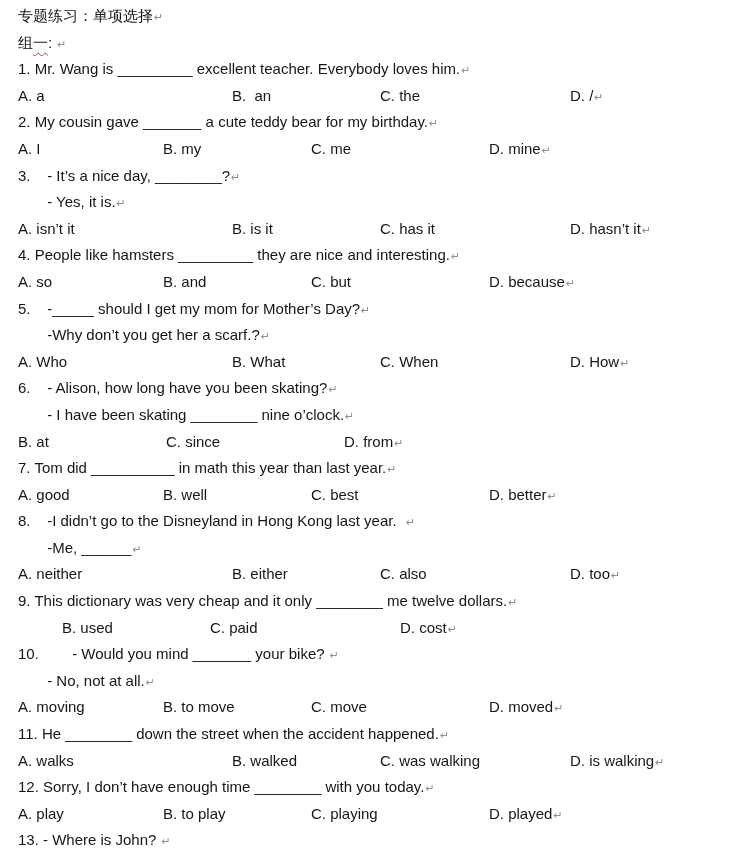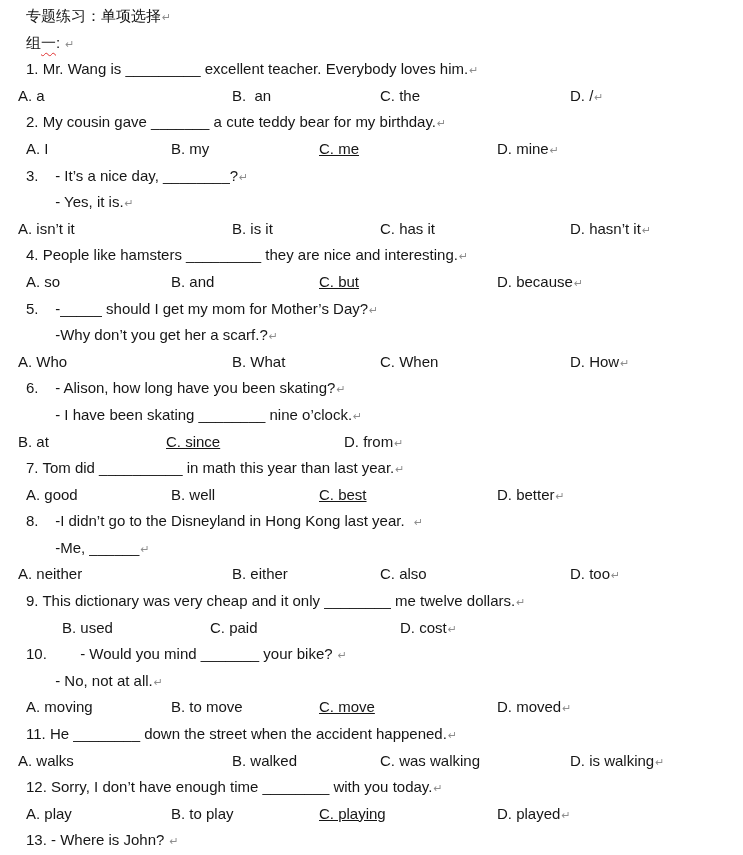--- a/index.html
+++ b/index.html
@@ -10,26 +10,26 @@
     box-sizing: border-box;
     padding: 3px 6px 0 18px;
     background: #ffffff;
     font-family: "Liberation Sans", "DejaVu Sans", sans-serif;
     font-size: 15px;
     line-height: 26.6px;
     color: #161616;
     overflow: hidden;
   }
   .line { white-space: pre-wrap; height: 26.6px; }
-  .txt { white-space: pre-wrap; margin-left: 8px; }
+  .txt { white-space: pre-wrap; }
   .opts { display: flex; align-items: flex-start; }
   .opt { flex: 0 0 auto; white-space: pre-wrap; }
-  .normal .c1 { width: 145px; margin-left: 8px; }
+  .normal .c1 { width: 145px; }
   .normal .c2 { width: 148px; }
-  .normal .c3 { width: 178px; text-decoration: underline; }
+  .normal .c3 { width: 178px; }
   .wide .c1 { width: 170px; }
   .wide .c2 { width: 148px; margin-left: 44px; }
   .wide .c3 { width: 190px; }
   .c4 { flex: 1 1 auto; }
   .pmark {
     color: #8e8e8e;
     font-size: 11px;
     font-family: "DejaVu Sans", sans-serif;
     padding-left: 1px;
   }

